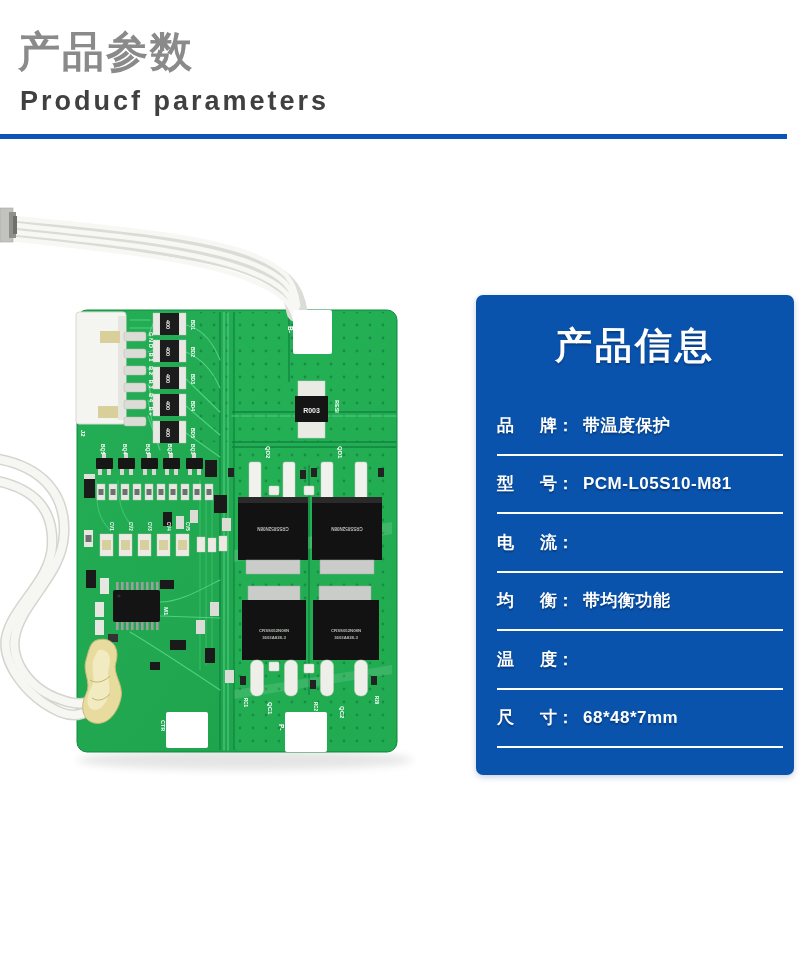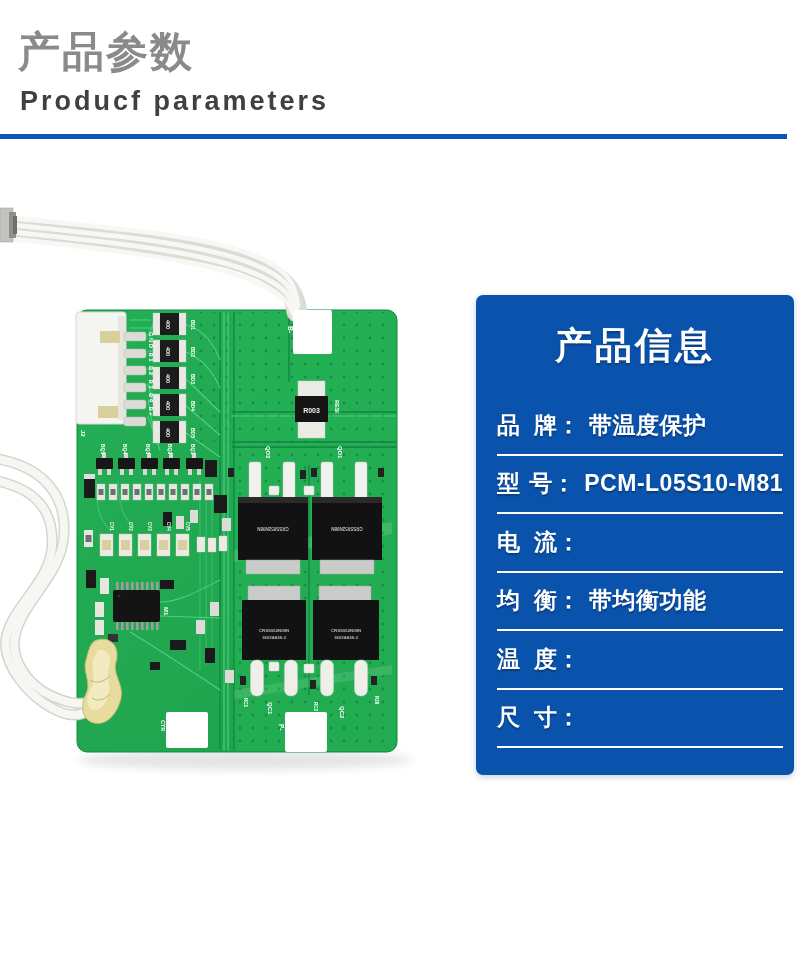--- a/index.html
+++ b/index.html
@@ -33,21 +33,21 @@
   }
   .card-title{
     height:102px;display:flex;align-items:center;justify-content:center;
     font-size:37px;font-weight:700;letter-spacing:3px;
     text-shadow:0 2px 2px rgba(0,0,0,.25);
   }
   .rows{margin:0 11px 0 21px;}
   .row{
     height:56.5px;display:flex;align-items:center;
     border-bottom:2px solid #ffffff;
-    font-size:23px;font-weight:700;
+    font-size:17px;font-weight:700;
     text-shadow:0 1.5px 1.5px rgba(0,0,0,.28);
   }
   .row .lbl{
     display:inline-block;width:60px;white-space:pre;
     text-align:justify;text-align-last:justify;
   }
   .row .colon{margin-left:0px;}
   .row .val{margin-left:9px;letter-spacing:.5px;white-space:nowrap;}
 </style>
 </head>
@@ -435,17 +435,18 @@
           <span class="colon">：</span>
           <span class="val">带均衡功能</span>
       </div>
       <div class="row">
         <span class="lbl">温 度</span>
           <span class="colon">：</span>
       </div>
       <div class="row">
         <span class="lbl">尺 寸</span>
           <span class="colon">：</span>
+          <span class="val">68*48*7mm</span>
       </div>
     </div>
   </aside>
 
 </div>
 
 </body></html>

